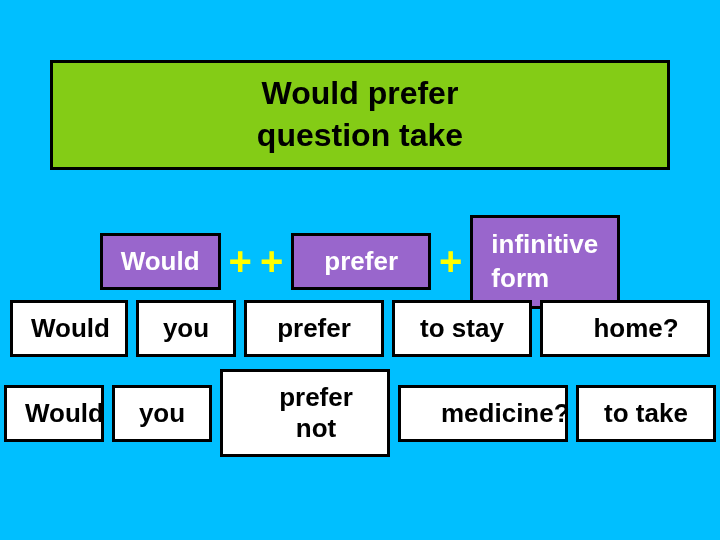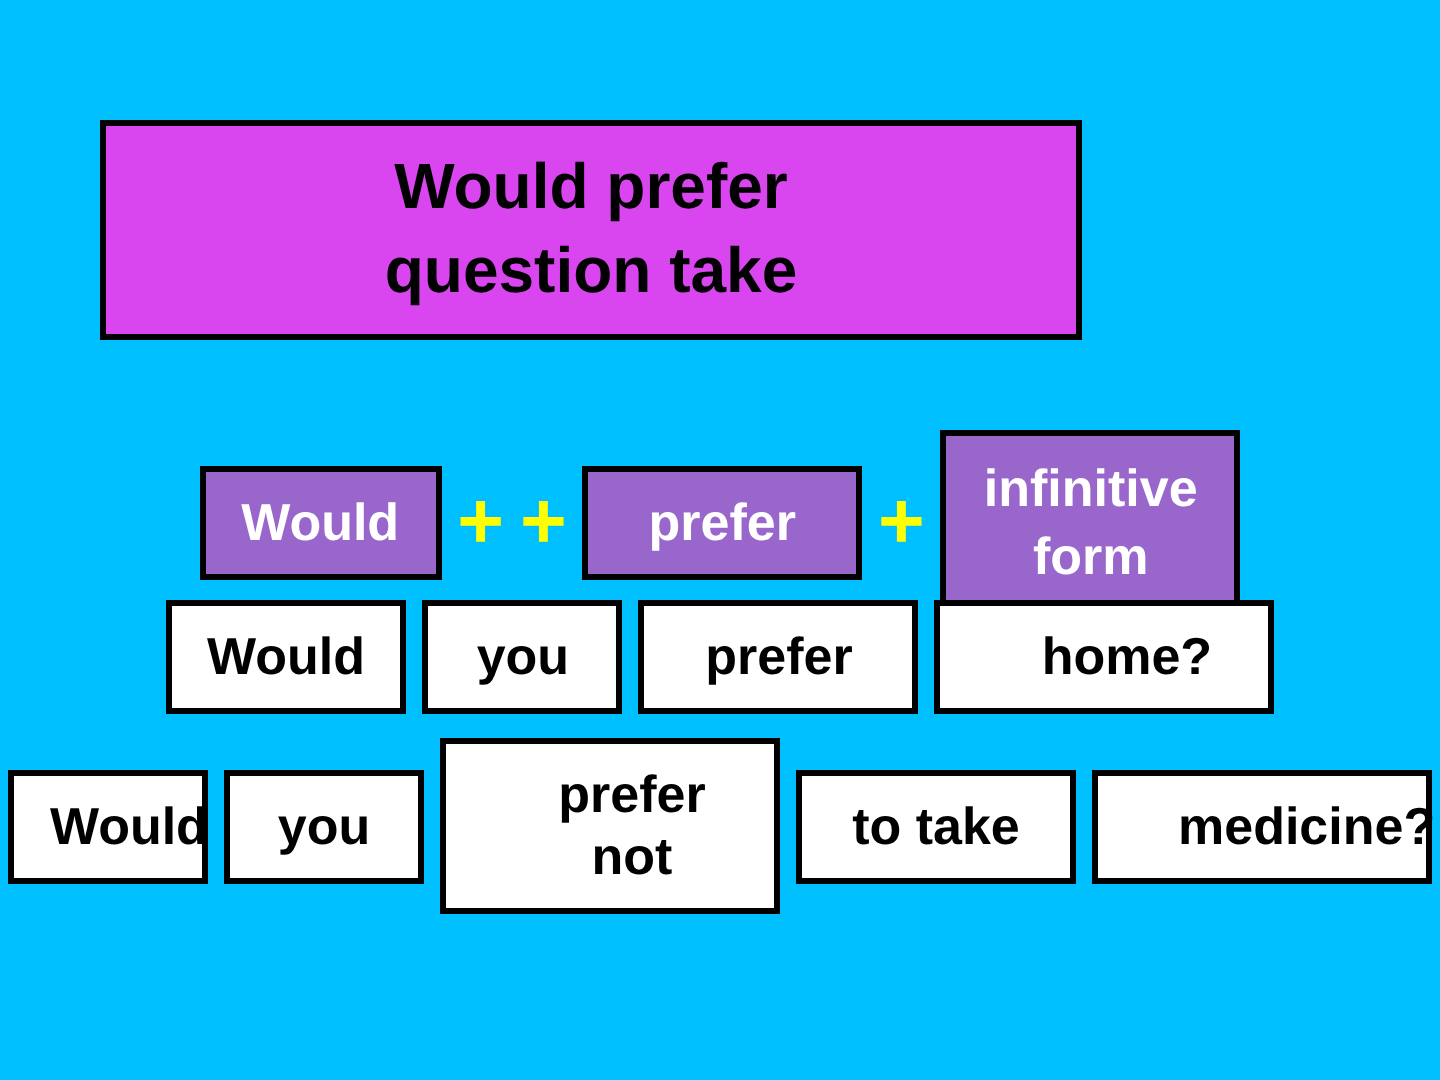--- a/index.html
+++ b/index.html
@@ -17,23 +17,23 @@
       width: 720px;
       height: 540px;
       position: relative;
     }
 
     
     .title-box {
       position: absolute;
       top: 60px;
       left: 50px;
-      width: 491px;
+      width: 620px;
       height: 110px;
-      background-color: #d946ef;
+      background-color: #84cc16;
       border: 3px solid #000;
       display: flex;
       align-items: center;
       justify-content: center;
     }
 
     .title-text {
       font-size: 32px;
       font-weight: bold;
       color: #000;
@@ -82,21 +82,20 @@
     }
 
     .formula-infinitive-box {
       background-color: #9966CC;
       border: 3px solid #000;
       padding: 10px 18px;
       font-size: 26px;
       font-weight: bold;
       color: #fff;
       min-width: 150px;
-      text-align: center;
       line-height: 1.3;
     }
 
     
     .examples-area {
       position: absolute;
       top: 300px;
       left: 10px;
       right: 10px;
     }
@@ -149,26 +148,27 @@
     <span class="plus-sign">+</span>
     <div class="formula-infinitive-box">infinitive<br>form</div>
   </div>
 
   <div class="examples-area">
 
     <div class="example-row">
       <div class="ex-box">Would</div>
       <div class="ex-box">you</div>
       <div class="ex-box ex-box-wide">prefer</div>
+      <div class="ex-box ex-box-wide">to stay</div>
       <div class="ex-box ex-box-medium">home?</div>
     </div>
 
     <div class="example-row">
       <div class="ex-box">Would</div>
       <div class="ex-box">you</div>
       <div class="ex-box ex-box-medium">prefer not</div>
+      <div class="ex-box ex-box-medium">medicine?</div>
       <div class="ex-box ex-box-wide">to take</div>
-      <div class="ex-box ex-box-medium">medicine?</div>
     </div>
 
   </div>
 
 </div>
 
 </body></html>

